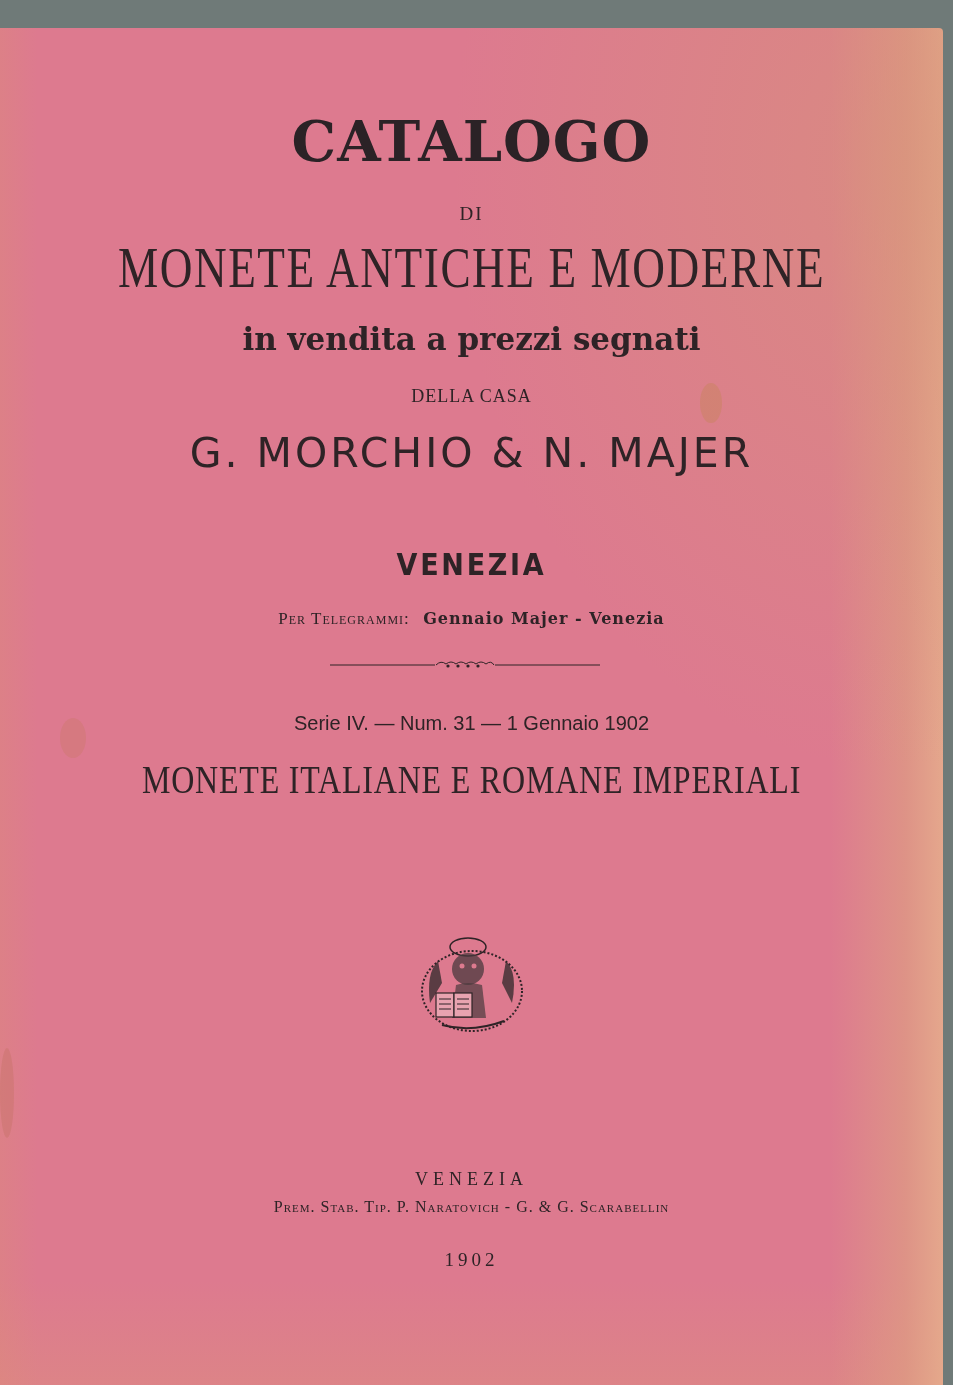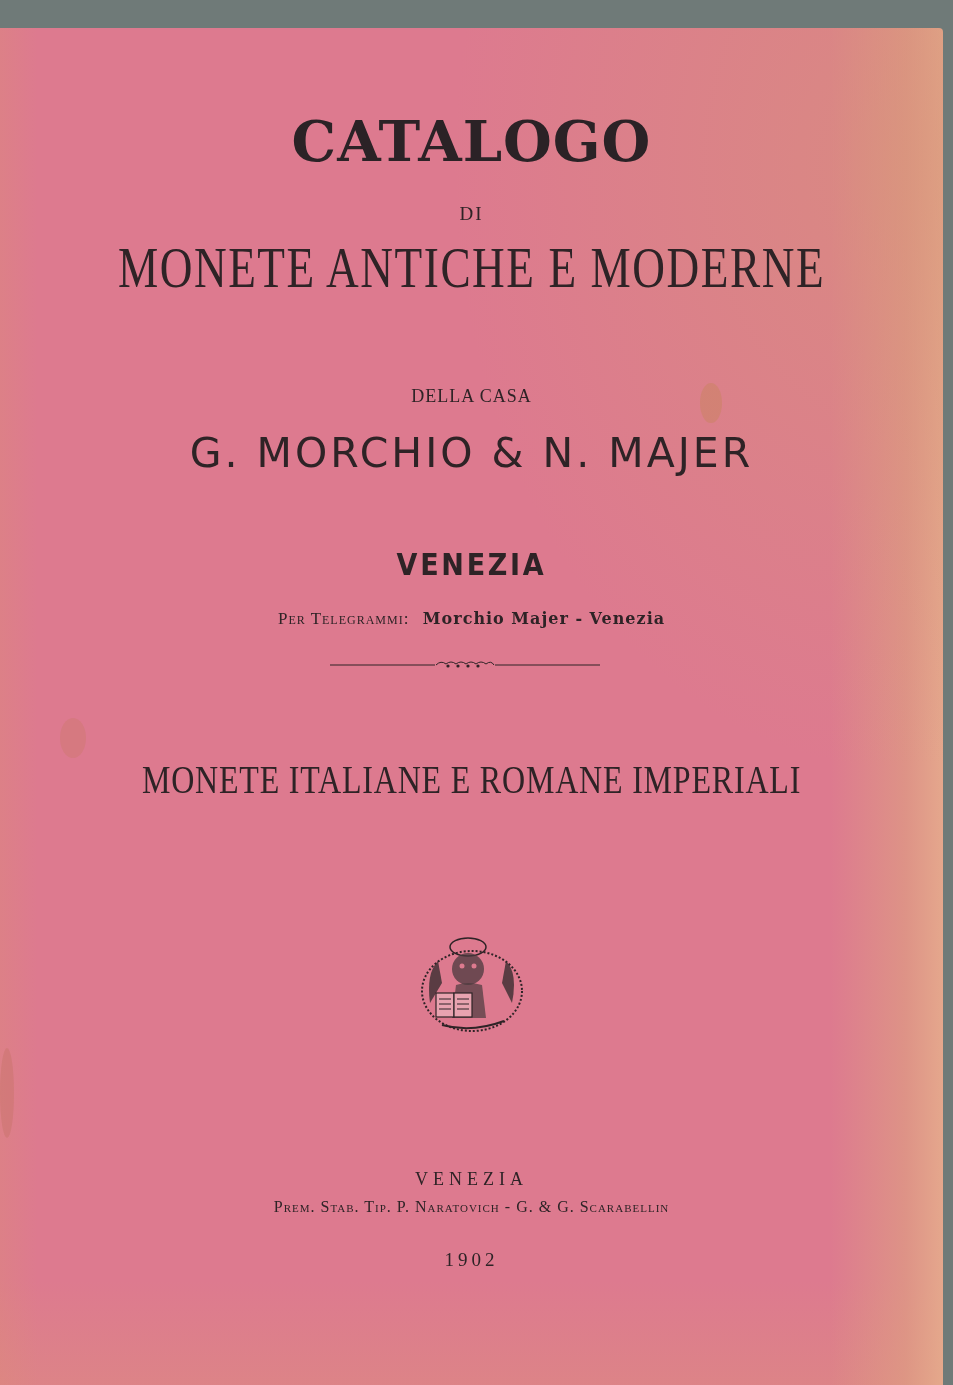--- a/index.html
+++ b/index.html
@@ -57,38 +57,40 @@
 <body>
 
 <div class="cover">
   <div class="stain" style="left:700px;top:355px;width:22px;height:40px;background:rgba(200,130,90,0.45);"></div>
   <div class="stain" style="left:60px;top:690px;width:26px;height:40px;background:rgba(200,120,100,0.35);"></div>
   <div class="stain" style="left:0px;top:1020px;width:14px;height:90px;background:rgba(190,110,90,0.3);"></div>
 
   <div class="line title">CATALOGO</div>
   <div class="line di">DI</div>
   <div class="line subject">MONETE ANTICHE E MODERNE</div>
+  <div class="line vendita">in vendita a prezzi segnati</div>
   <div class="line dellacasa">DELLA CASA</div>
   <div class="line firm">G. MORCHIO &amp; N. MAJER</div>
   <div class="line city1">VENEZIA</div>
   <div class="line telegram">
     <span class="lbl">Per Telegrammi:</span>
-    <span class="val">Morchio Majer - Venezia</span>
+    <span class="val">Gennaio Majer - Venezia</span>
   </div>
 
   <svg class="ornament" viewBox="0 0 270 10">
     <line x1="0" y1="6" x2="105" y2="6" stroke="#2e2326" stroke-width="1.2"></line>
     <line x1="165" y1="6" x2="270" y2="6" stroke="#2e2326" stroke-width="1.2"></line>
     <path d="M106 6 Q111 1 116 5 Q121 1 126 5 Q131 1 136 5 Q141 1 146 5 Q151 1 156 5 Q161 1 164 6" fill="none" stroke="#2e2326" stroke-width="1"></path>
     <circle cx="118" cy="7" r="1.6" fill="#2e2326"></circle>
     <circle cx="128" cy="7" r="1.6" fill="#2e2326"></circle>
     <circle cx="138" cy="7" r="1.6" fill="#2e2326"></circle>
     <circle cx="148" cy="7" r="1.6" fill="#2e2326"></circle>
   </svg>
 
+  <div class="line serie">Serie IV. — Num. 31 — 1 Gennaio 1902</div>
   <div class="line series-title">MONETE ITALIANE E ROMANE IMPERIALI</div>
 
   <svg class="emblem" viewBox="0 0 120 105">
     <ellipse cx="60" cy="58" rx="50" ry="40" fill="none" stroke="#2e2326" stroke-width="2" stroke-dasharray="2 2"></ellipse>
     <ellipse cx="56" cy="14" rx="18" ry="9" fill="none" stroke="#2e2326" stroke-width="1.5"></ellipse>
     <path d="M18 70 Q14 40 26 28 L30 50 Z" fill="#3a2d30" opacity="0.8"></path>
     <path d="M100 70 Q106 40 94 28 L90 50 Z" fill="#3a2d30" opacity="0.8"></path>
     <circle cx="56" cy="36" r="16" fill="#4a3a3d" opacity="0.75"></circle>
     <circle cx="50" cy="33" r="2.5" fill="#dd7a8f"></circle>
     <circle cx="62" cy="33" r="2.5" fill="#dd7a8f"></circle>

